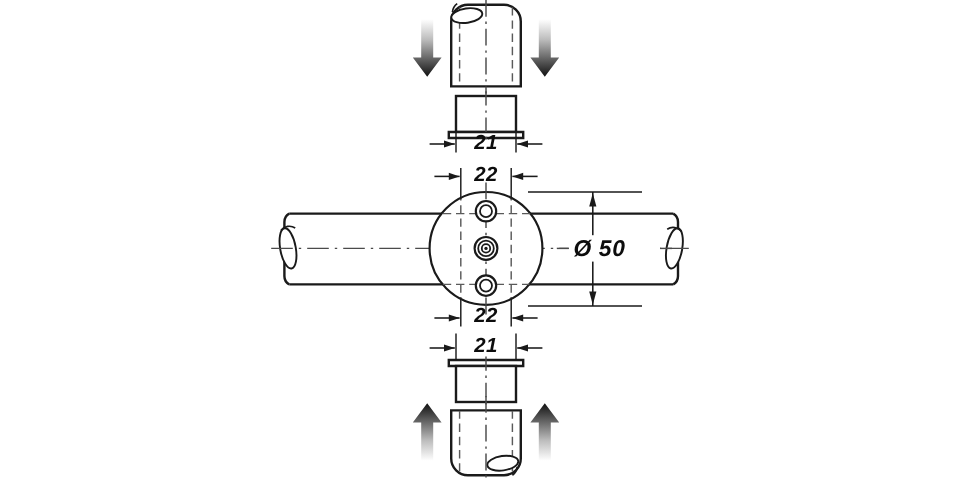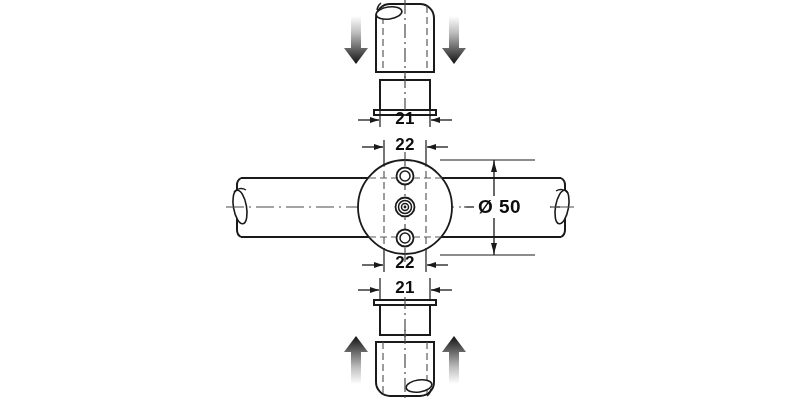--- a/index.html
+++ b/index.html
@@ -11,20 +11,21 @@
     width: 800px;
     height: 400px;
     font-family: "Liberation Sans", sans-serif;
     overflow: hidden;
   }
   #drawing-root {
     position: relative;
     width: 800px;
     height: 400px;
     background: #ffffff;
+    font-style: italic;
   }
   #tech-svg {
     display: block;
     width: 800px;
     height: 400px;
   }
   .dim-text {
     font-family: "Liberation Sans", sans-serif;
     font-weight: bold;
     font-size: 17px;

